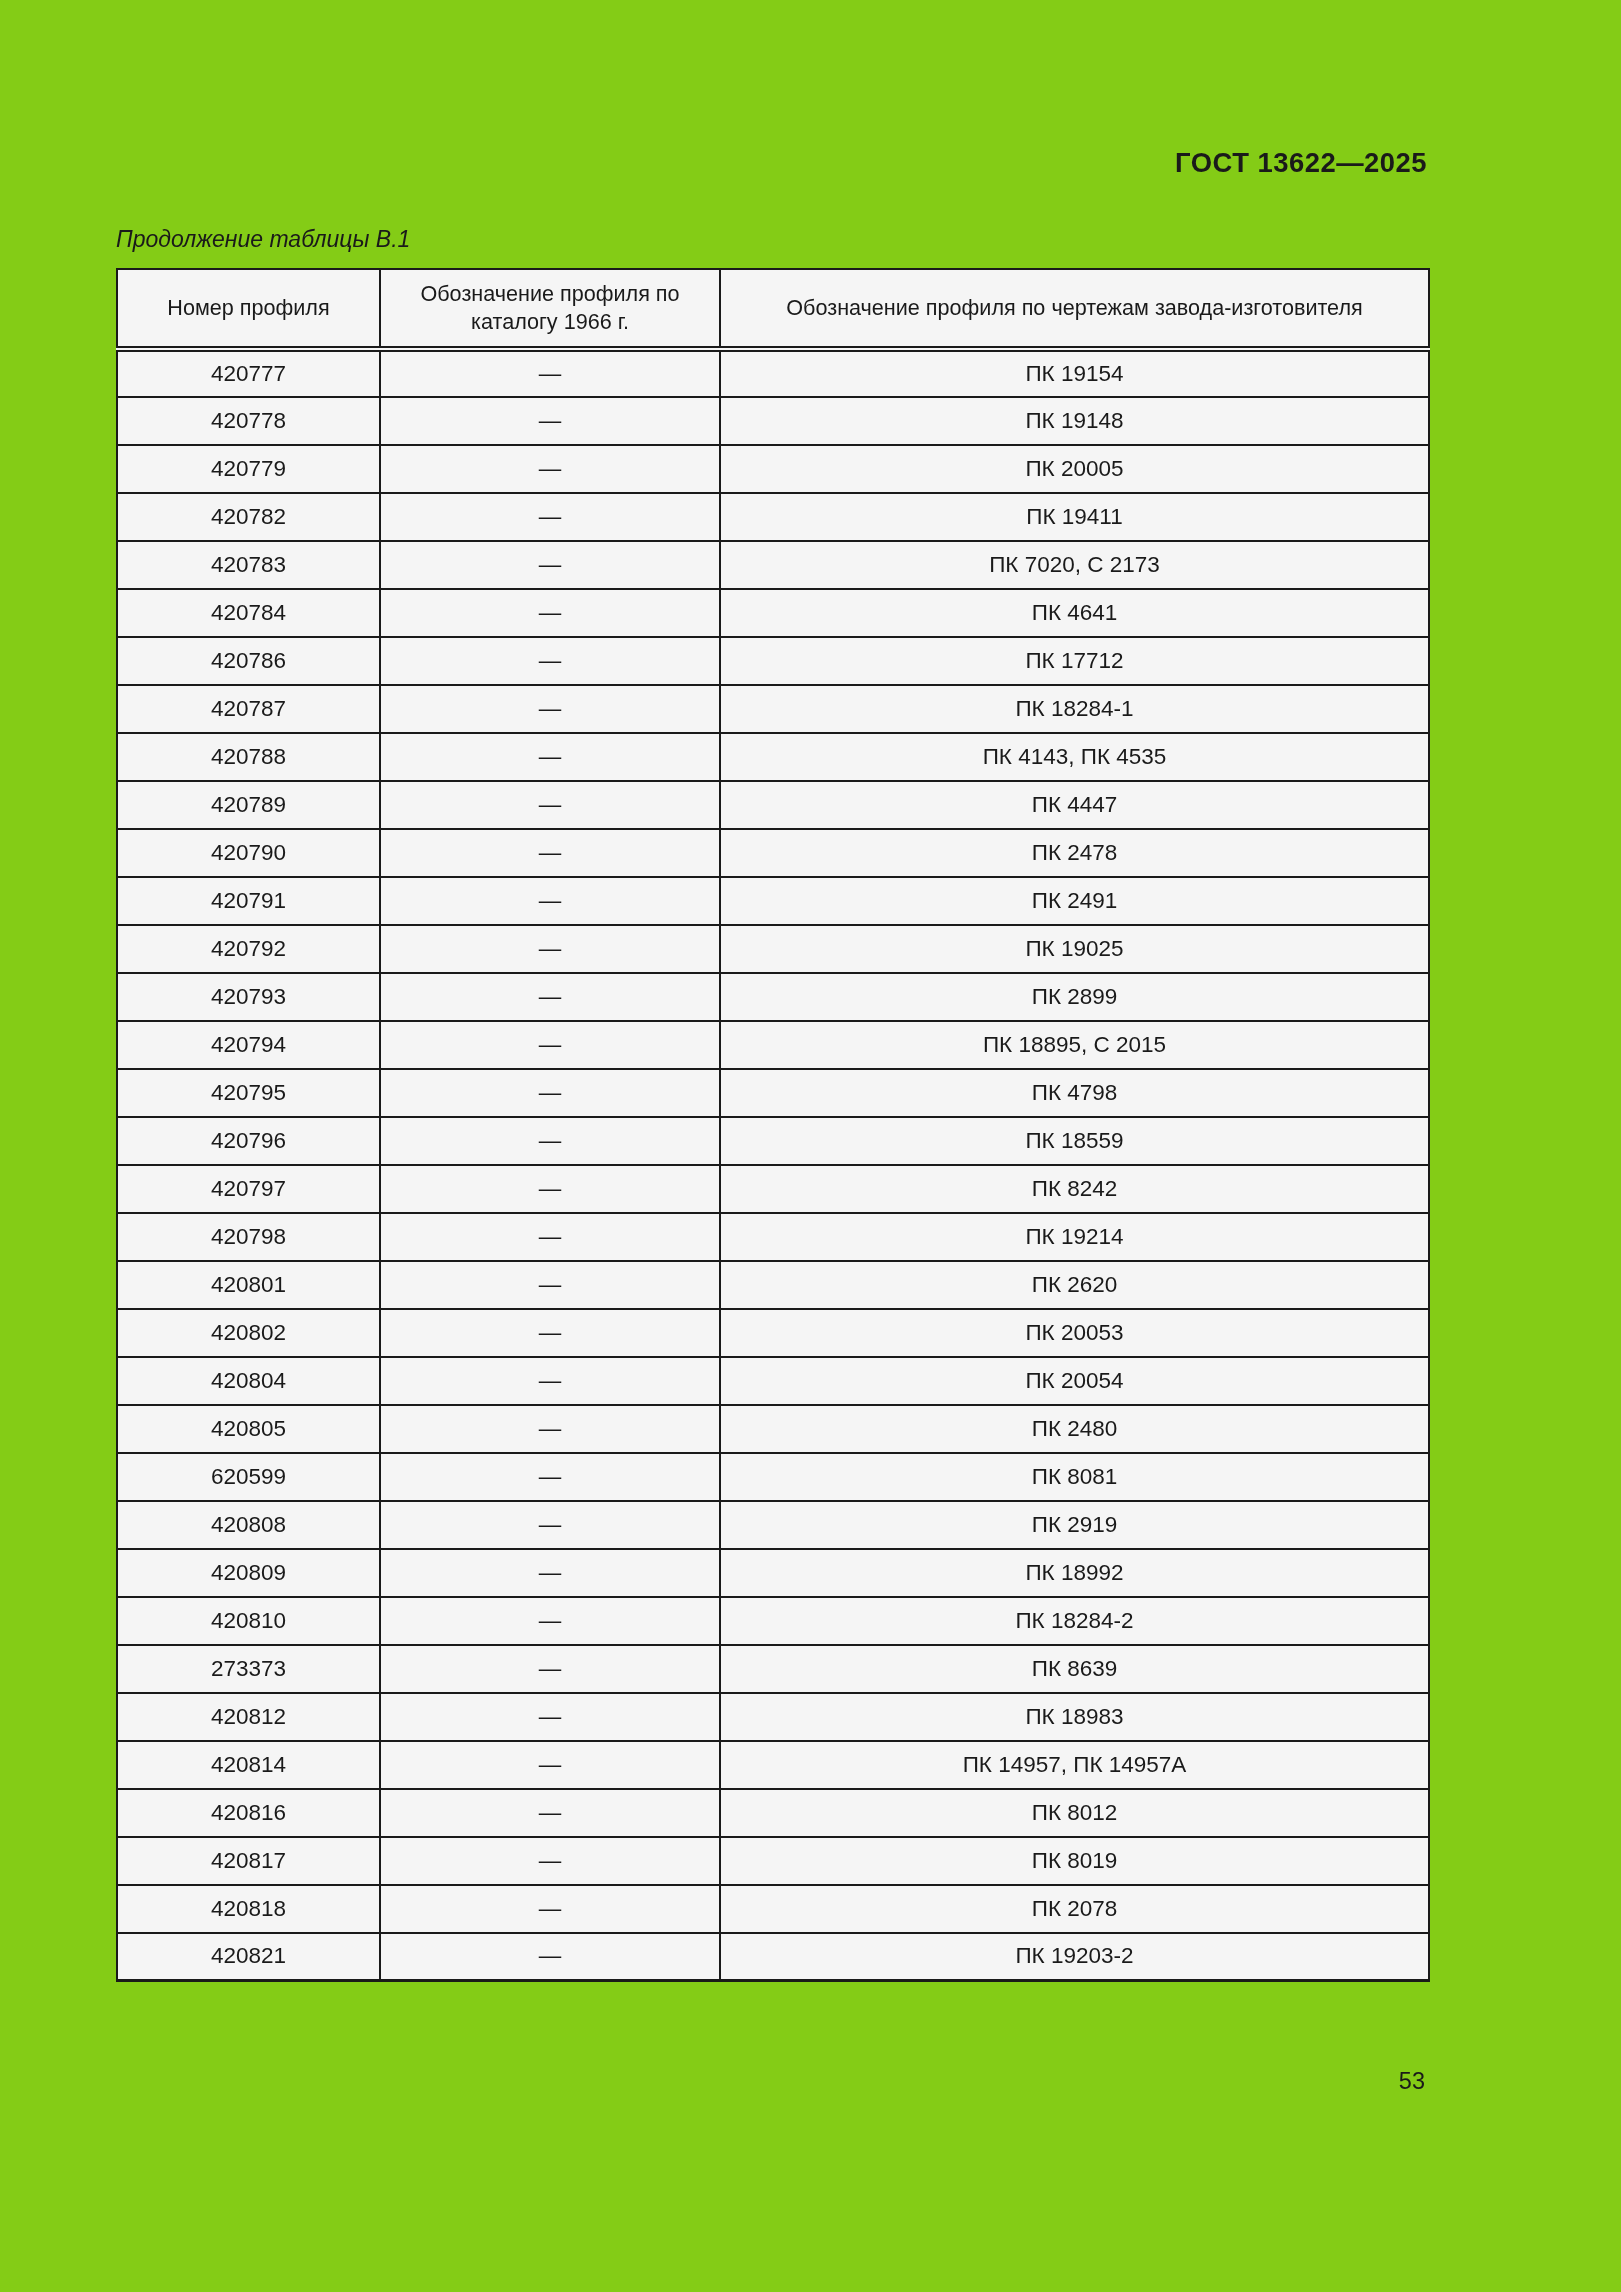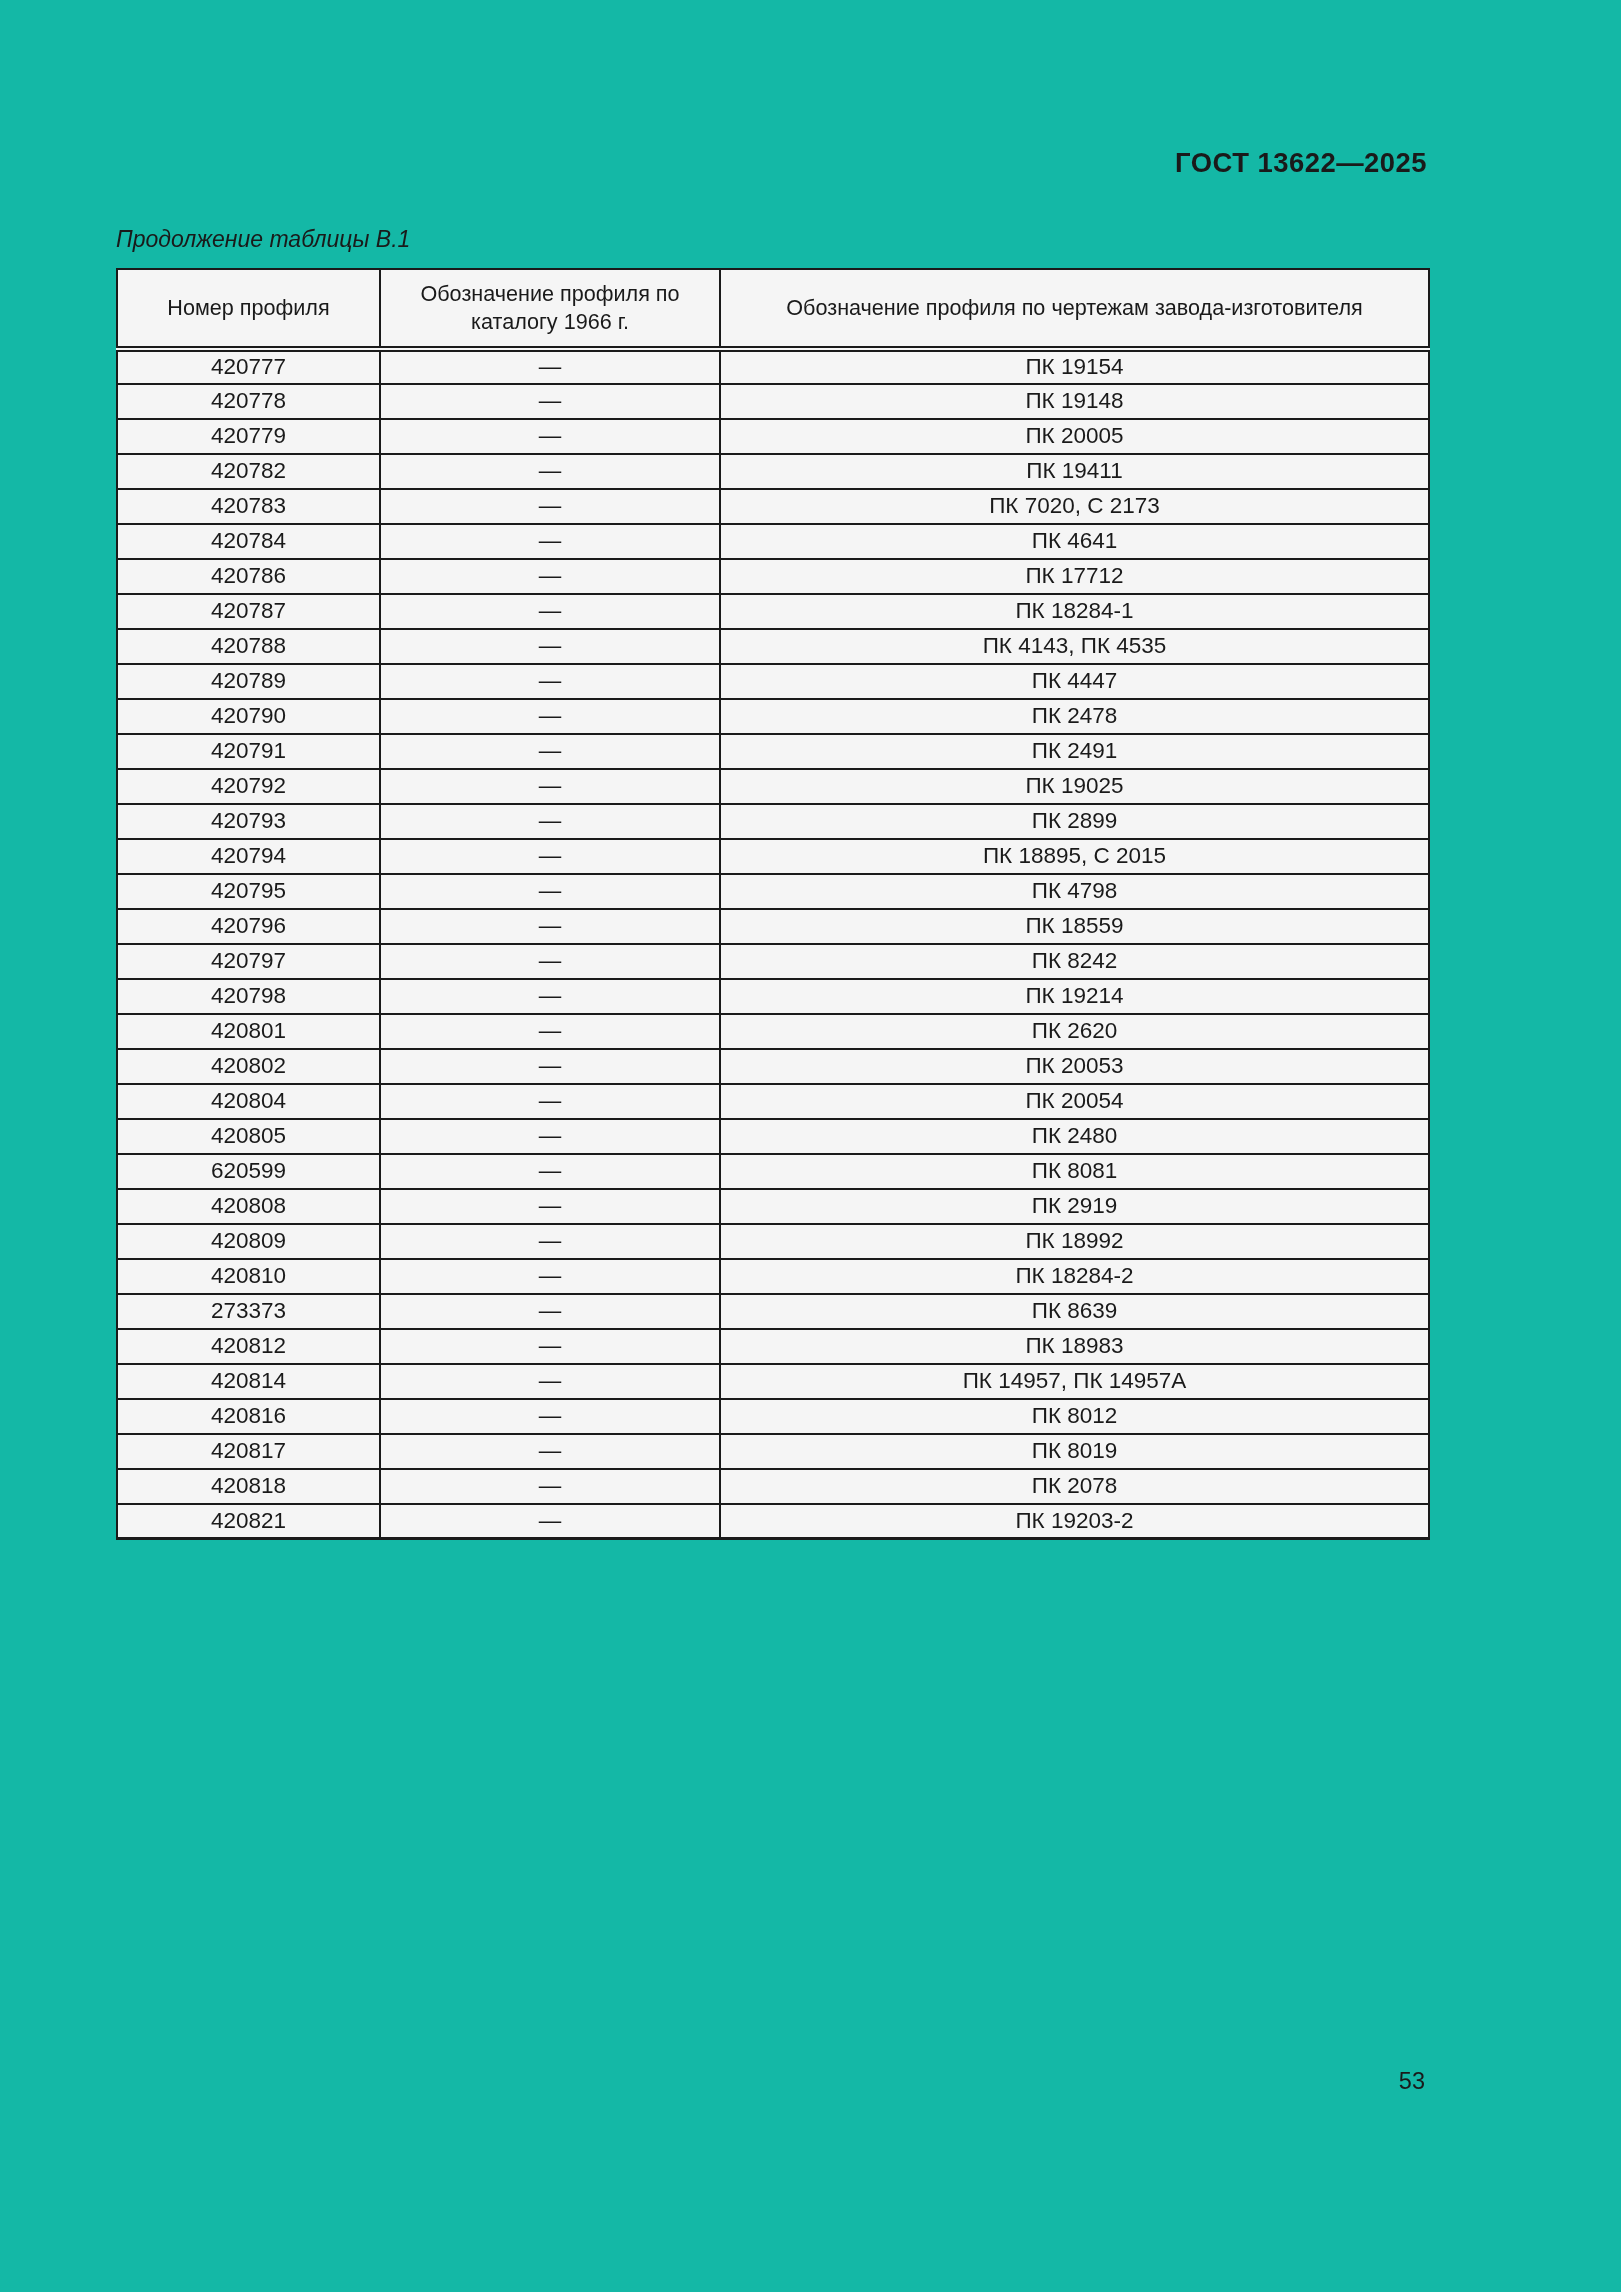--- a/index.html
+++ b/index.html
@@ -4,21 +4,21 @@
 <style>
   html, body {
     margin: 0;
     padding: 0;
     background: #e9e9e9;
   }
   .page {
     position: relative;
     width: 1621px;
     height: 2293px;
-    background: #14b8a6;
+    background: #84cc16;
     font-family: "Liberation Sans", sans-serif;
     color: #1a1a1a;
     overflow: hidden;
   }
   .doc-header {
     position: absolute;
     top: 147px;
     right: 194px;
     font-size: 27.4px;
     font-weight: bold;
@@ -61,21 +61,21 @@
   }
   table.profiles td {
     font-size: 22.5px;
     text-align: center;
     vertical-align: middle;
     padding: 0 9.8px;
     border-left: 2px solid #1a1a1a;
     border-right: 2px solid #1a1a1a;
   }
   table.profiles tbody tr {
-    height: 35px;
+    height: 48px;
     padding-left: 25px;
   }
   table.profiles tbody tr + tr td {
     border-top: 2px solid #1a1a1a;
   }
   .page-number {
     position: absolute;
     top: 2068px;
     right: 196px;
     font-size: 23.5px;

